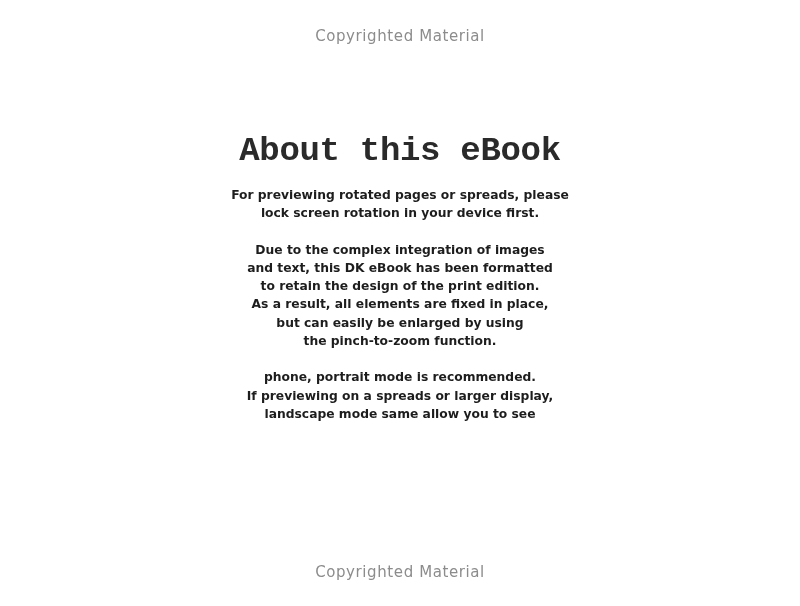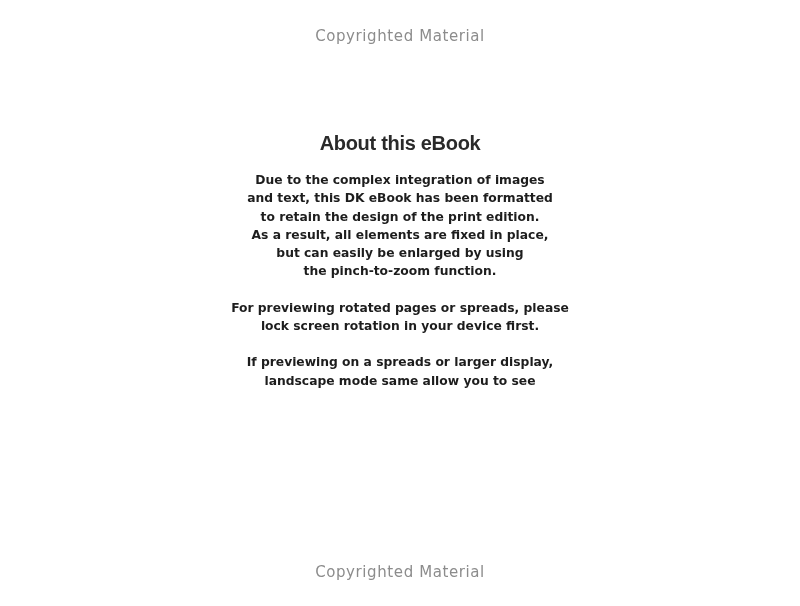--- a/index.html
+++ b/index.html
@@ -39,26 +39,26 @@
     top: 563px;
   }
   .content {
     position: absolute;
     left: 0;
     top: 132px;
     width: 800px;
     text-align: center;
   }
   .title {
-    font-size: 20px;
+    font-size: 34px;
     font-weight: bold;
     color: #2a2a2a;
     letter-spacing: -0.3px;
     margin: 0 0 16px 0;
-    font-family: Liberation Sans, sans-serif;
+    font-family: Liberation Mono, monospace;
   }
   .para {
     font-size: 12.3px;
     font-weight: bold;
     color: #1d1d1d;
     line-height: 18.3px;
     margin: 0;
     font-family: "DejaVu Sans", sans-serif;
   }
   .para + .para {
@@ -74,34 +74,35 @@
 
 <div class="page">
 
   <div class="watermark watermark-top">Copyrighted Material</div>
 
   <div class="content">
 
     <h1 class="title">About this eBook</h1>
 
     <p class="para">
+      <span class="line">For previewing rotated pages or spreads, please</span>
+      <span class="line">lock screen rotation in your device first.</span>
+    </p>
+
+    <p class="para">
       <span class="line">Due to the complex integration of images</span>
       <span class="line">and text, this DK eBook has been formatted</span>
       <span class="line">to retain the design of the print edition.</span>
       <span class="line">As a result, all elements are fixed in place,</span>
       <span class="line">but can easily be enlarged by using</span>
       <span class="line">the pinch-to-zoom function.</span>
     </p>
 
     <p class="para">
-      <span class="line">For previewing rotated pages or spreads, please</span>
-      <span class="line">lock screen rotation in your device first.</span>
-    </p>
-
-    <p class="para">
+      <span class="line">phone, portrait mode is recommended.</span>
       <span class="line">If previewing on a spreads or larger display,</span>
       <span class="line">landscape mode same allow you to see</span>
     </p>
 
   </div>
 
   <div class="watermark watermark-bottom">Copyrighted Material</div>
 
 </div>
 

